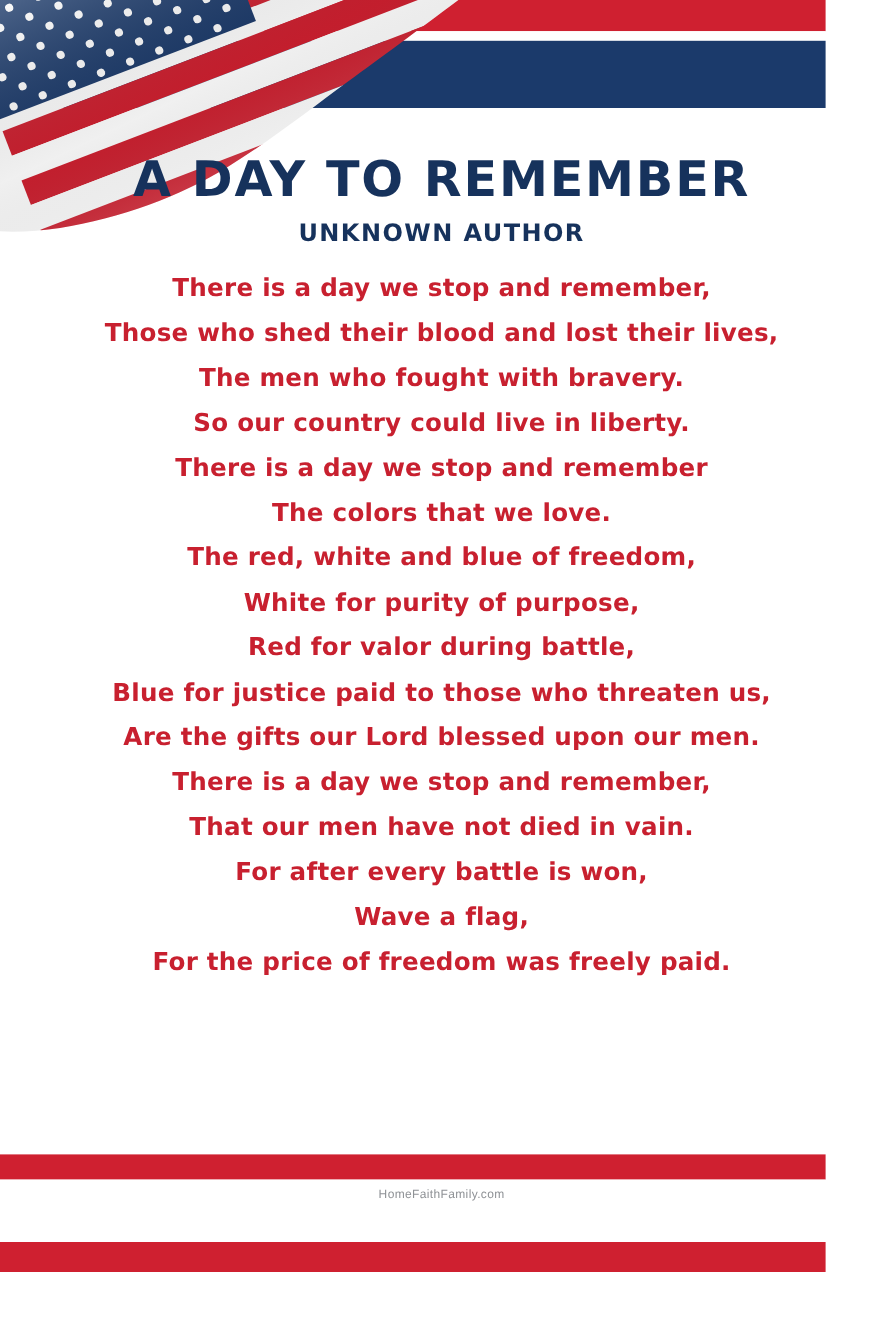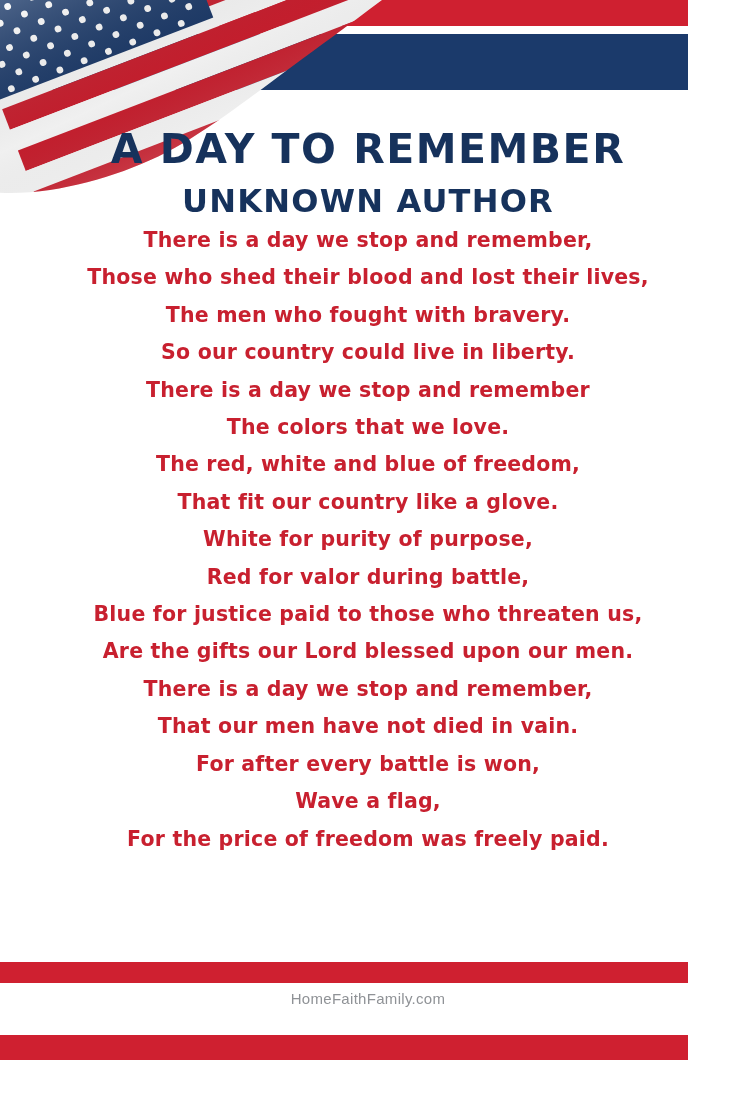--- a/index.html
+++ b/index.html
@@ -62,21 +62,21 @@
     margin: 0;
     font-size: 41px;
     line-height: 46px;
     letter-spacing: 1.5px;
     font-weight: bold;
     color: #16325c;
     font-family: "DejaVu Sans", sans-serif;
   }
   .subtitle {
     margin: 10px 0 0 0;
-    font-size: 32px;
+    font-size: 20px;
     letter-spacing: 1.2px;
     font-weight: bold;
     color: #16325c;
     font-family: "DejaVu Sans", sans-serif;
   }
 
   
   .poem {
     position: absolute;
     top: 222px;
@@ -111,21 +111,21 @@
     height: 52px;
     background: #ffffff;
   }
   .footer-credit {
     position: absolute;
     left: 0;
     top: 990px;
     width: 736px;
     text-align: center;
     color: #8f9296;
-    font-size: 15px;
+    font-size: 10px;
     letter-spacing: 0.3px;
     font-family: "Liberation Sans", sans-serif;
   }
   .footer-red-bottom {
     position: absolute;
     left: 0;
     top: 1035px;
     width: 736px;
     height: 25px;
     background: #cf2030;
@@ -272,21 +272,20 @@
   </div>
 
   <div class="poem">
     <div class="poem-line">There is a day we stop and remember,</div>
     <div class="poem-line">Those who shed their blood and lost their lives,</div>
     <div class="poem-line">The men who fought with bravery.</div>
     <div class="poem-line">So our country could live in liberty.</div>
     <div class="poem-line">There is a day we stop and remember</div>
     <div class="poem-line">The colors that we love.</div>
     <div class="poem-line">The red, white and blue of freedom,</div>
-    <div class="poem-line">That fit our country like a glove.</div>
     <div class="poem-line">White for purity of purpose,</div>
     <div class="poem-line">Red for valor during battle,</div>
     <div class="poem-line">Blue for justice paid to those who threaten us,</div>
     <div class="poem-line">Are the gifts our Lord blessed upon our men.</div>
     <div class="poem-line">There is a day we stop and remember,</div>
     <div class="poem-line">That our men have not died in vain.</div>
     <div class="poem-line">For after every battle is won,</div>
     <div class="poem-line">Wave a flag,</div>
     <div class="poem-line">For the price of freedom was freely paid.</div>
   </div>

